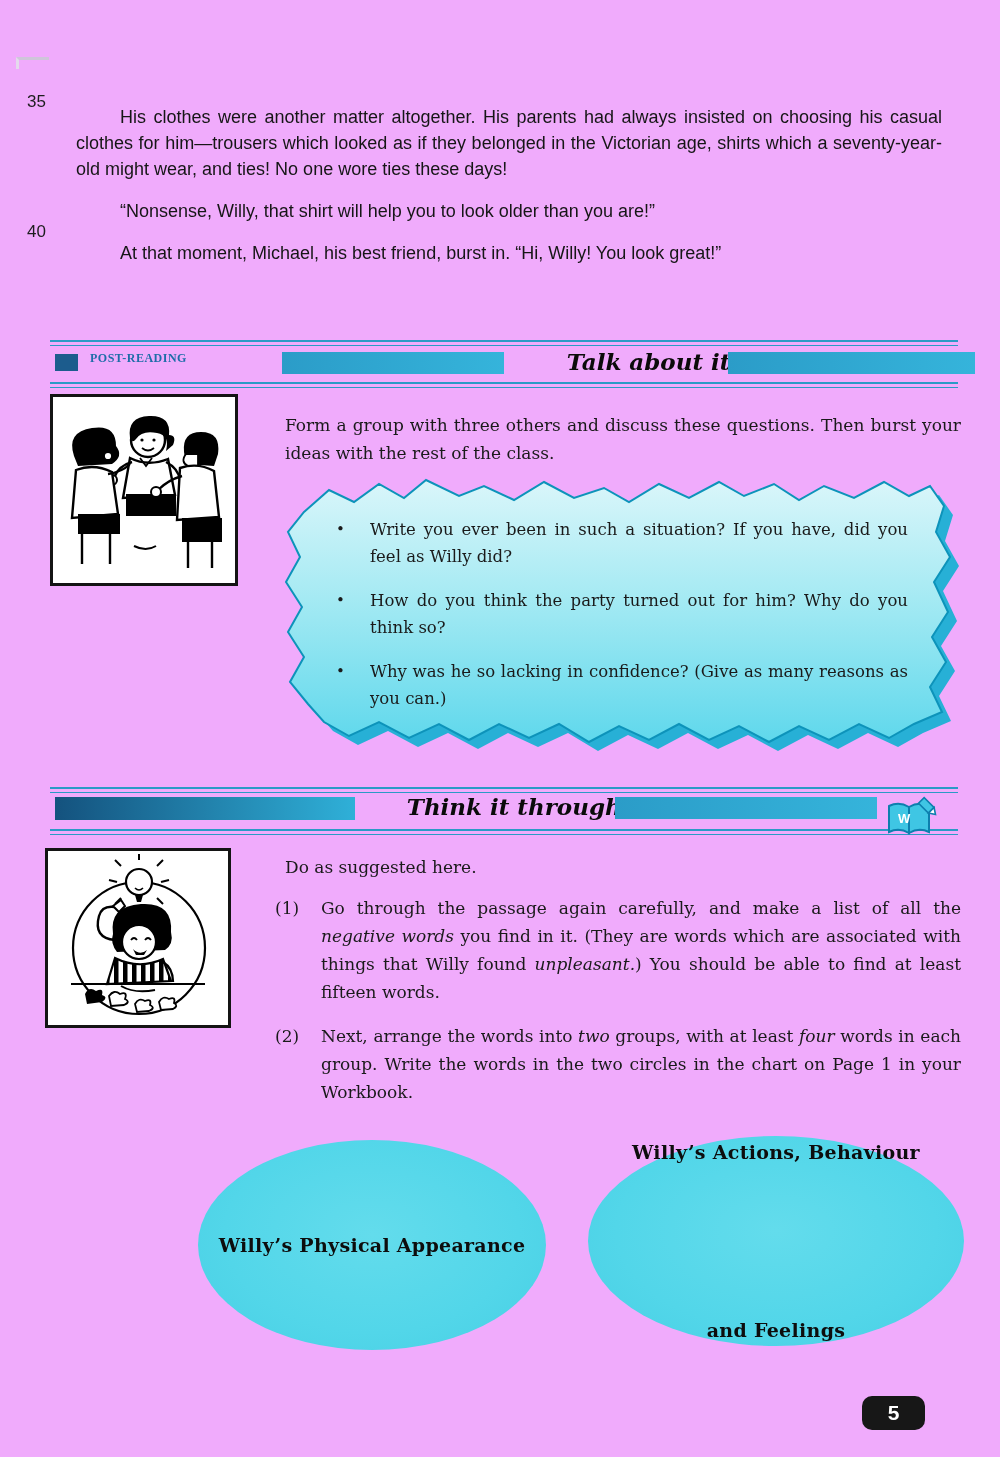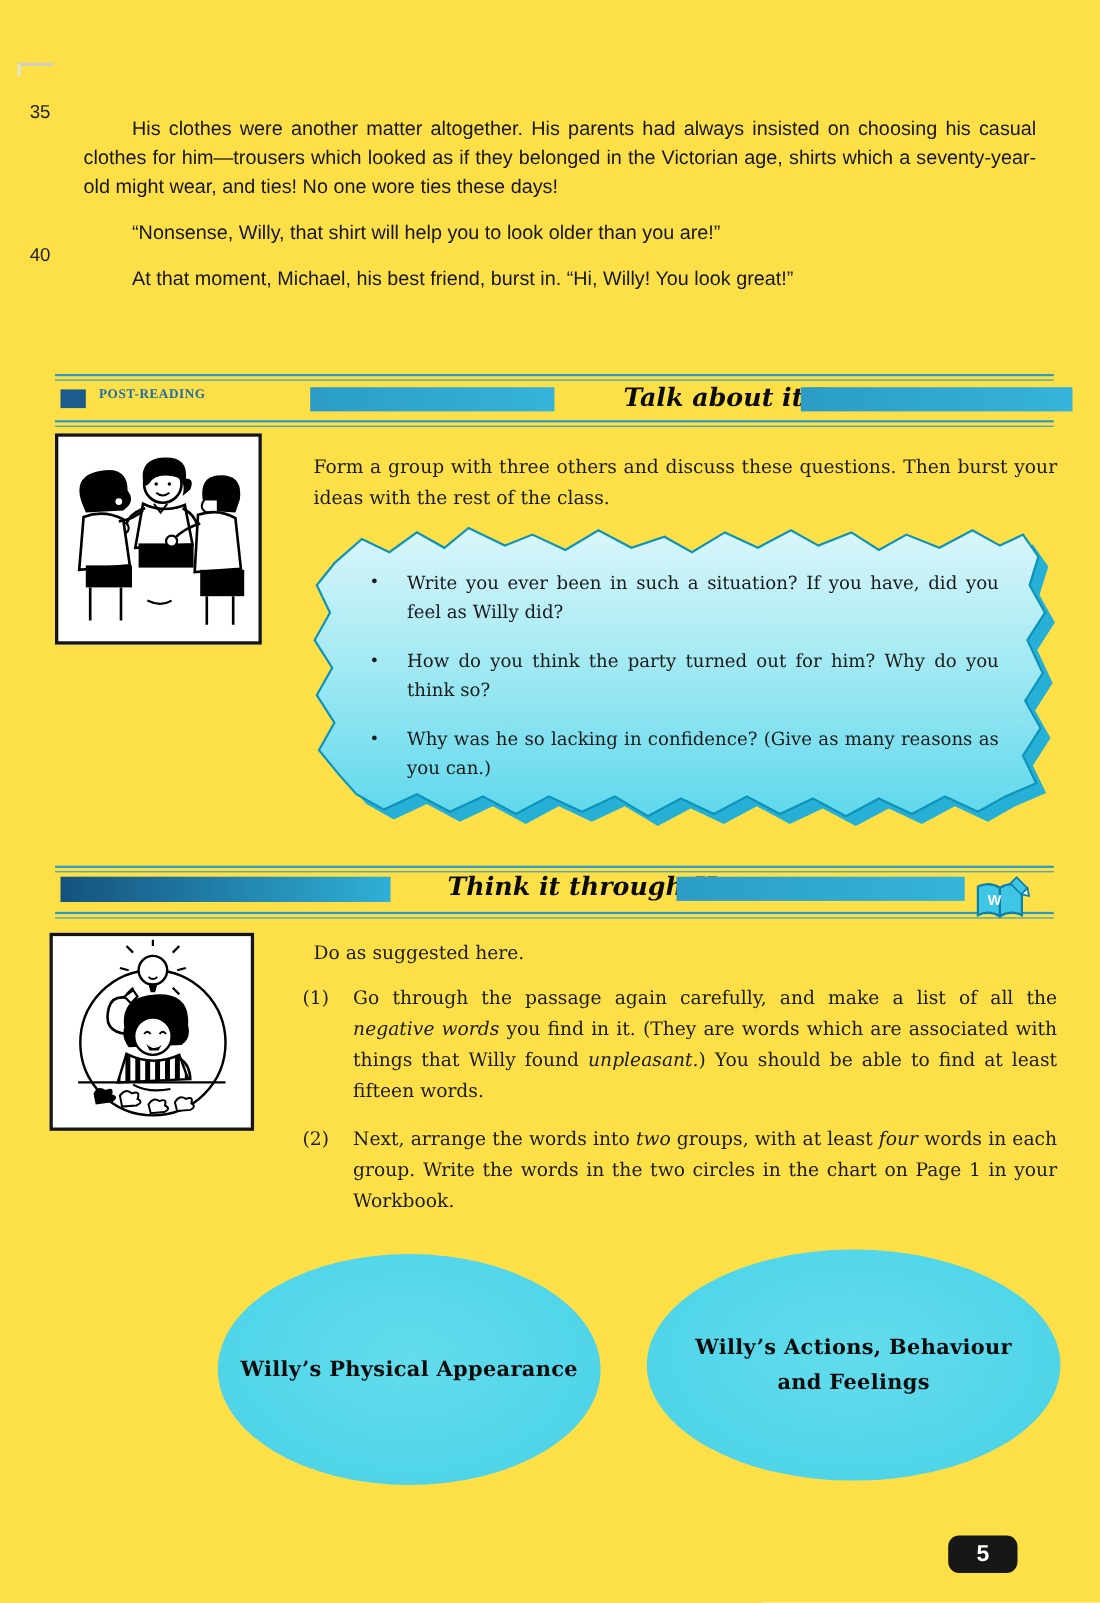--- a/index.html
+++ b/index.html
@@ -1,16 +1,16 @@
 <!DOCTYPE html>
 <html><head>
 <meta charset="utf-8">
 <style>
   html,body{margin:0;padding:0;background:#ffffff;}
-  .page{position:relative;width:1000px;height:1457px;background:#fde047;overflow:hidden;
+  .page{position:relative;width:1000px;height:1457px;background:#f0abfc;overflow:hidden;
         font-family:"Liberation Sans",sans-serif;color:#141414;}
 
   
   .corner-mark{position:absolute;left:16px;top:57px;width:30px;height:9px;
                border-top:3px solid #c7ccd2;border-left:3px solid #e2e5e9;opacity:.8;}
 
   
   .line-num{position:absolute;left:27px;font-size:17px;color:#1d1d1d;}
   .passage{position:absolute;left:60px;top:88px;width:898px;
            font-size:18px;line-height:26px;text-align:justify;color:#161616;}
@@ -222,21 +222,21 @@
     </div>
     <div class="item">
       <span class="inum">(2)</span>
       <span class="itext"><span>Next, arrange the words into </span><i>two</i><span> groups, with at least </span><i>four</i><span> words in each group. Write the words in the two circles in the chart on Page 1 in your Workbook.</span></span>
     </div>
   </div>
 
   <div class="ellipse" style="left:198px;top:1140px;width:348px;height:210px;">
     <div class="lbl">Willy’s Physical Appearance</div>
   </div>
-  <div class="ellipse" style="left:588px;top:1136px;width:376px;height:210px;">
+  <div class="ellipse" style="left:588px;top:1136px;width:376px;height:210px;justify-content:space-between;">
     <div class="lbl">Willy’s Actions, Behaviour</div>
     <div class="lbl">and Feelings</div>
   </div>
 
   <div class="page-badge">
     <span>5</span>
   </div>
 
 </div>
 

